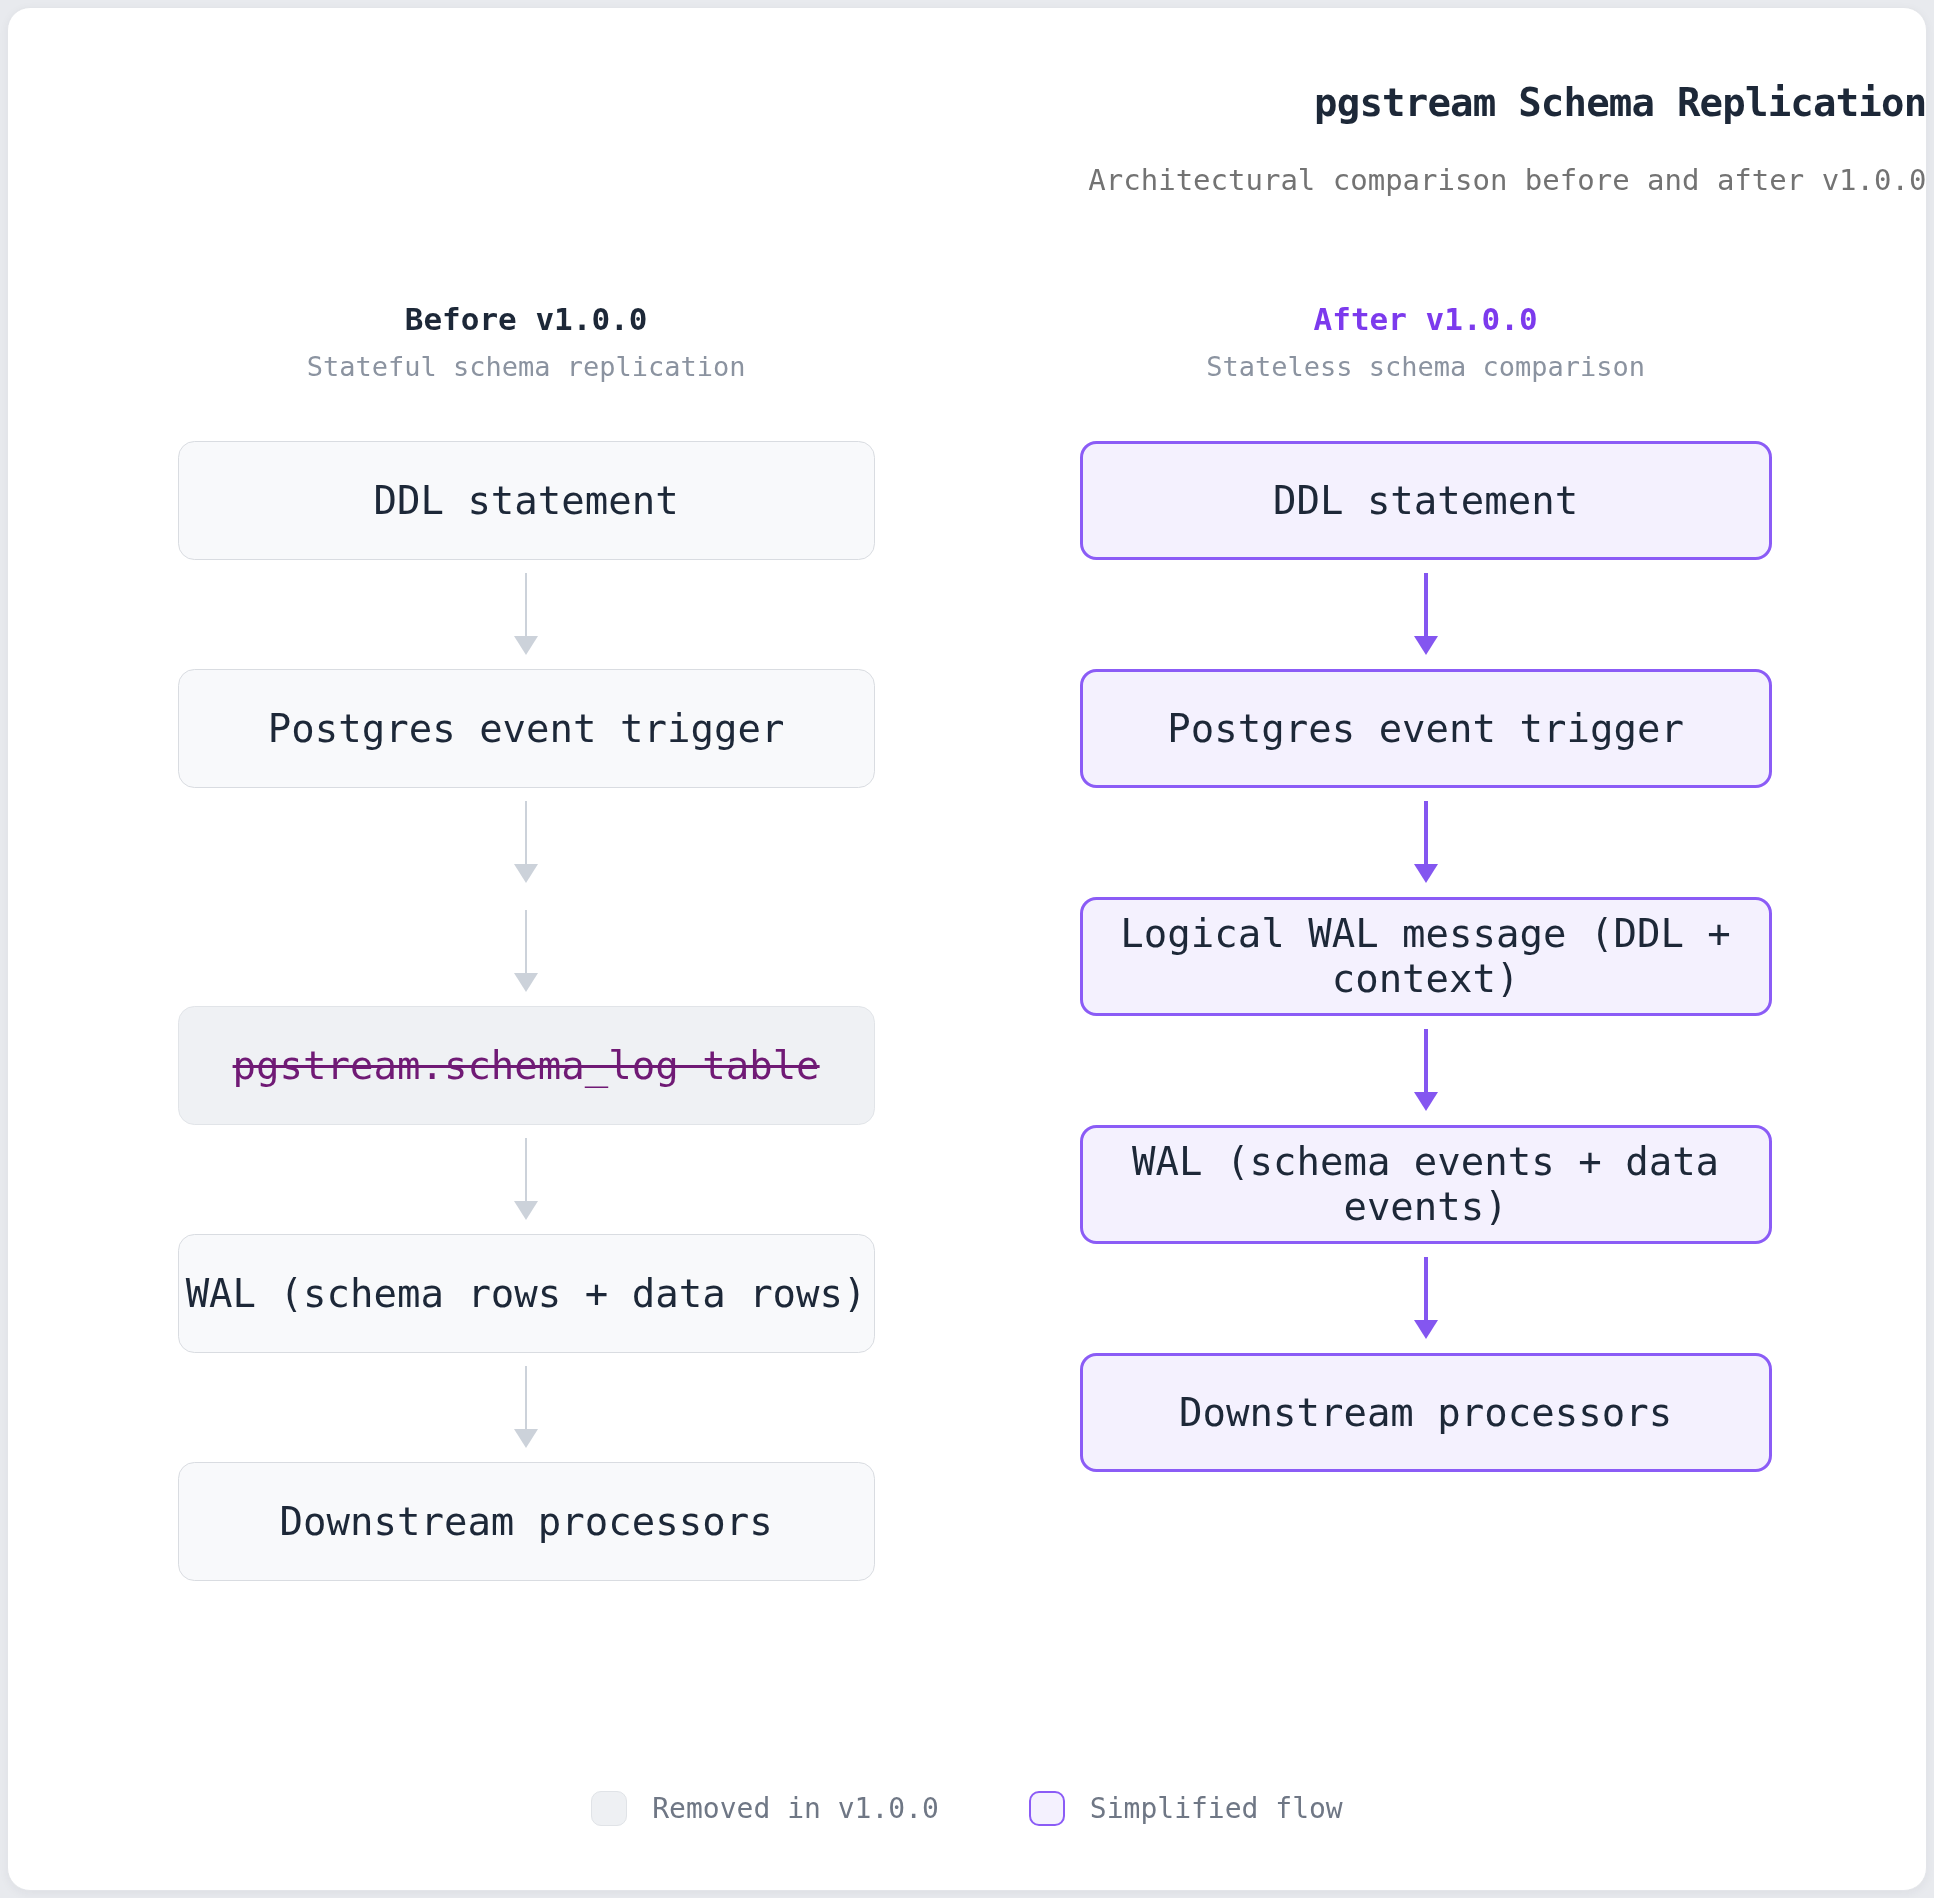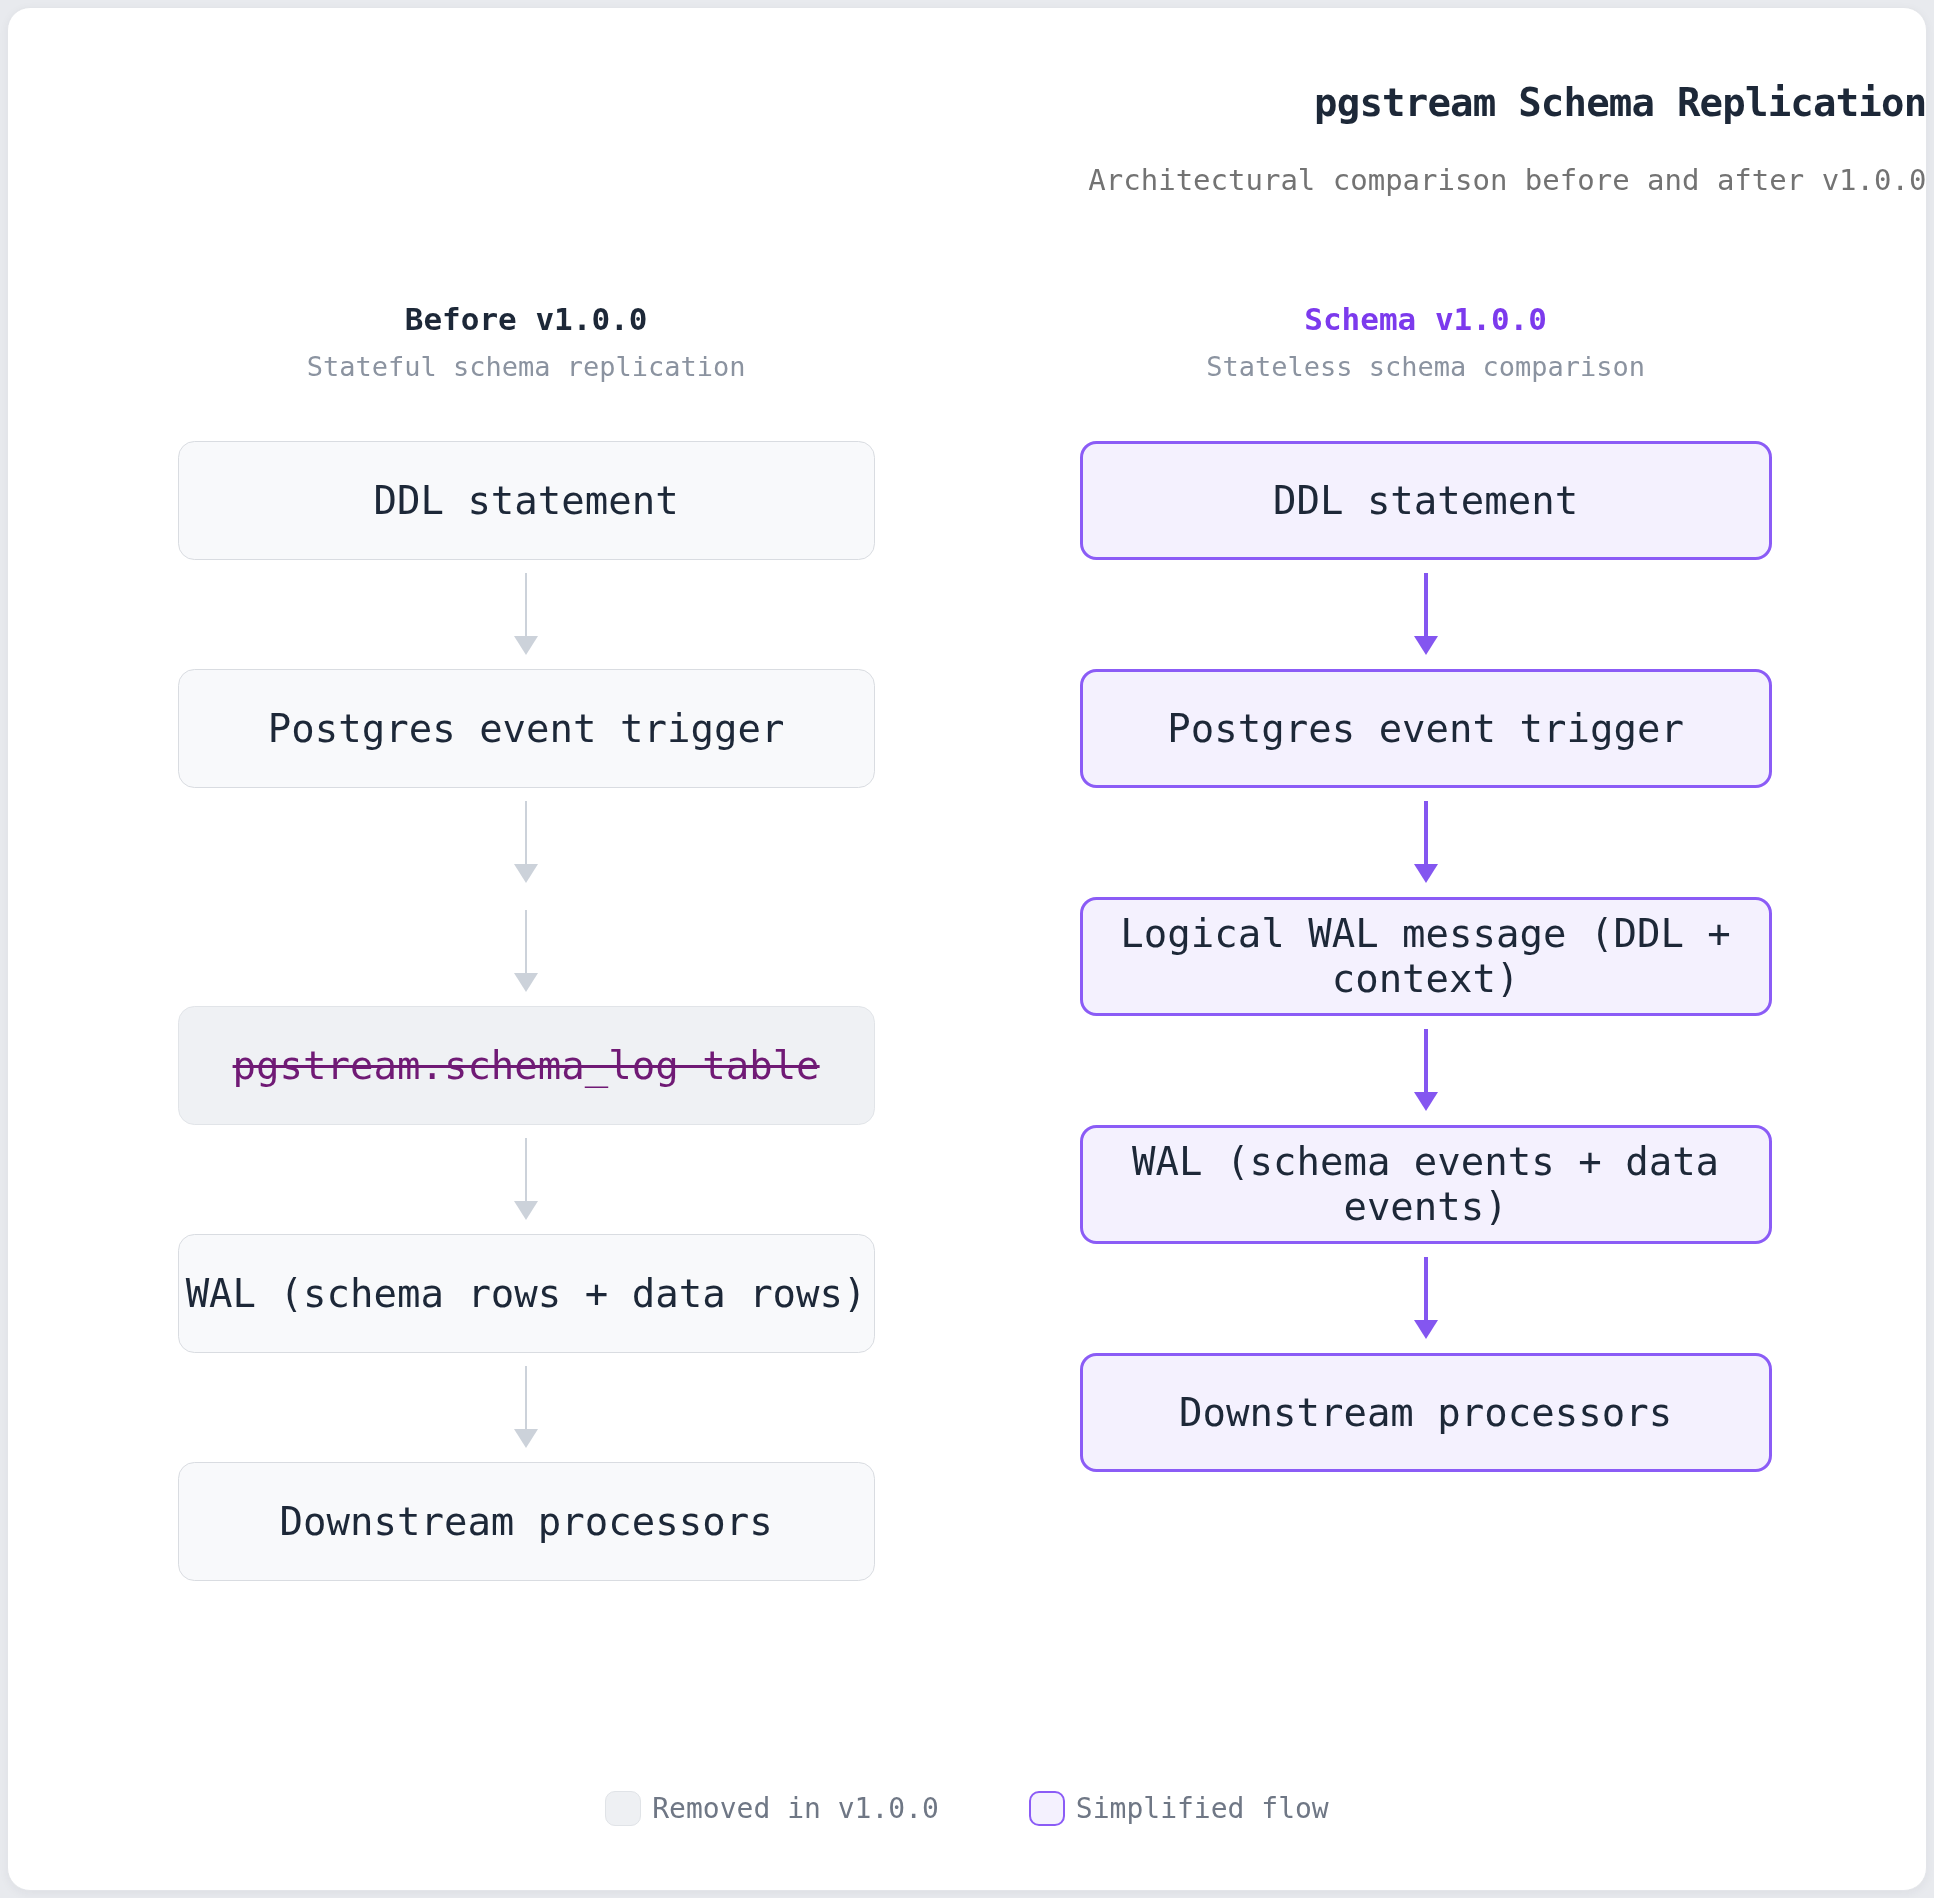--- a/index.html
+++ b/index.html
@@ -51,21 +51,21 @@
   .arrow .head{
     width:0;height:0;border-left:12.3px solid transparent;
     border-right:12.3px solid transparent;border-top:19px solid #ccd2da;
   }
   .arrow-purple .stem{width:4.1px;background:#8456f0;}
   .arrow-purple .head{border-top-color:#8456f0;}
   .legend{
     position:absolute;top:1783px;left:0;width:100%;
     display:flex;justify-content:center;align-items:center;gap:90px;
   }
-  .legend-item{display:flex;align-items:center;gap:11px;}
+  .legend-item{display:flex;align-items:center;gap:25px;}
   .swatch{
     box-sizing:border-box;width:36px;height:35px;border-radius:10px;
   }
   .swatch-gray{background:#eef0f3;border:1.6px solid #e0e3e7;}
   .swatch-purple{background:#f4f1fe;border:2.5px solid #8b5cf6;}
   .legend-label{font-size:28px;color:#6f7785;}
 </style>
 </head>
 <body>
 
@@ -112,21 +112,21 @@
         <div class="stem"></div>
         <div class="head"></div>
       </div>
 
       <div class="flow-box box-gray">Downstream processors</div>
 
     </div>
   </div>
 
   <div class="column col-after">
-    <div class="col-title">Schema v1.0.0</div>
+    <div class="col-title">After v1.0.0</div>
     <div class="col-subtitle">Stateless schema comparison</div>
     <div class="stack">
 
       <div class="flow-box box-purple">DDL statement</div>
 
       <div class="arrow arrow-purple">
         <div class="stem"></div>
         <div class="head"></div>
       </div>
 

